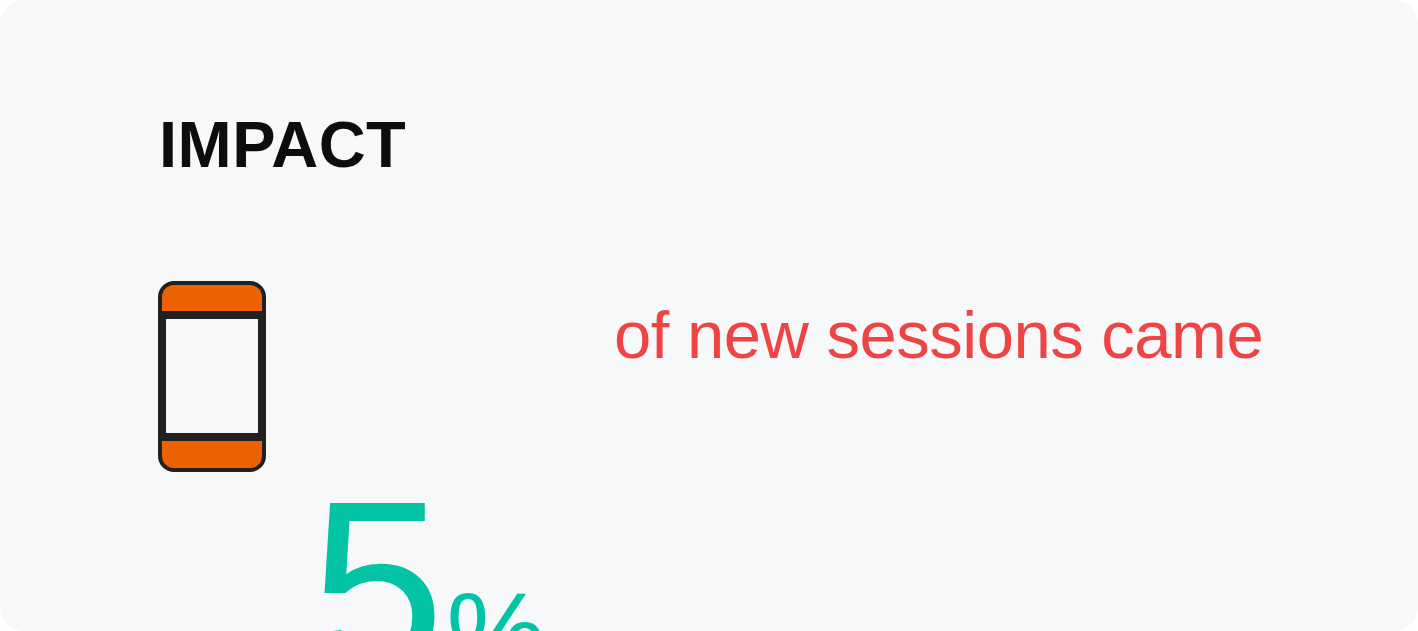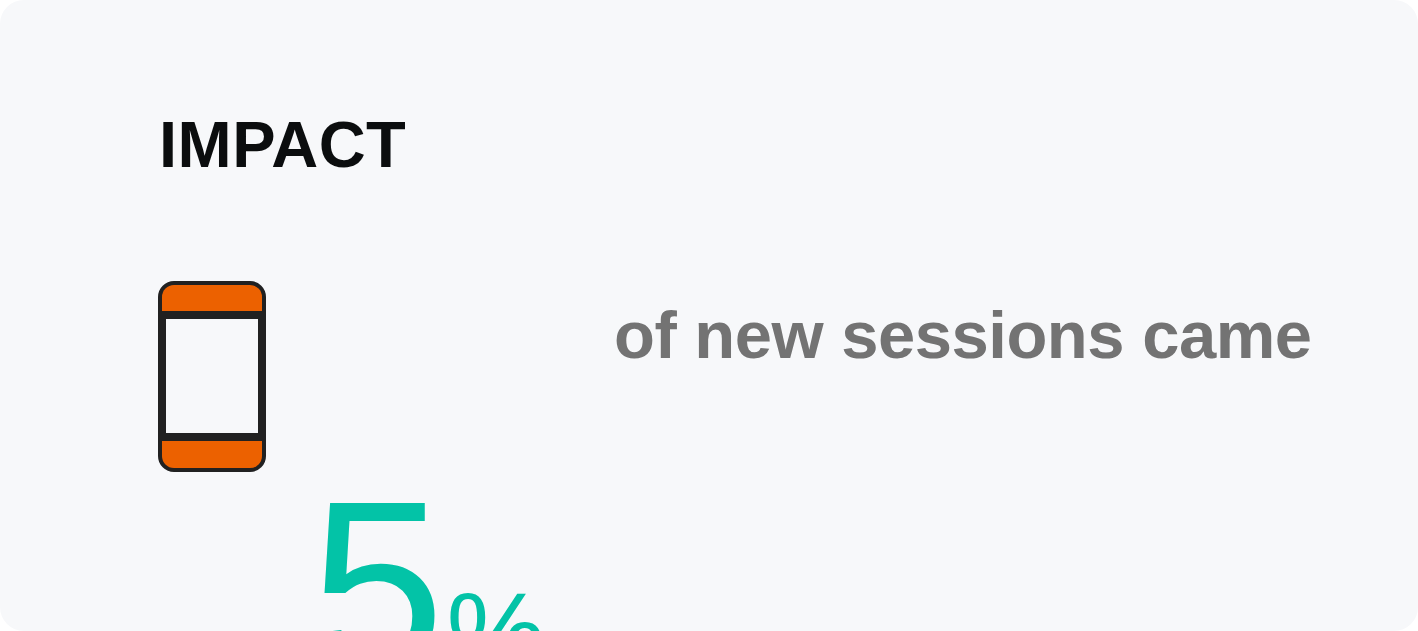--- a/index.html
+++ b/index.html
@@ -75,22 +75,22 @@
     left: 6px;
   }
 
   
   .description {
     position: absolute;
     left: 614px;
     top: 282px;
     width: 720px;
     font-size: 67px;
-    font-weight: 700;
-    color: #737373;
+    font-weight: 400;
+    color: #ef4444;
     line-height: 105px;
     letter-spacing: -0.5px;
   }
   .description-line { display: block; white-space: nowrap; }
 </style>
 </head>
 <body>
 
 <div class="stat-card">
 

